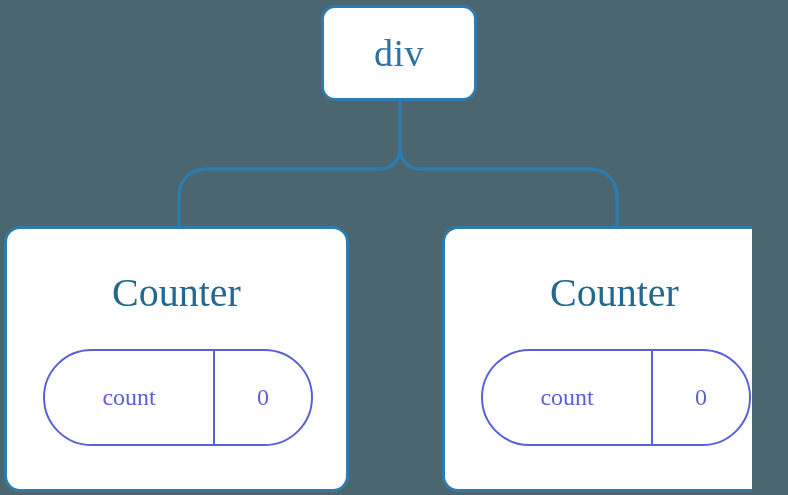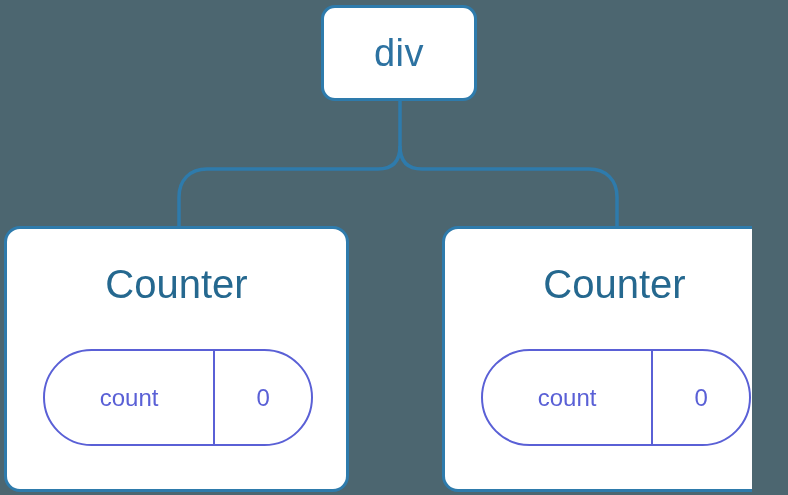--- a/index.html
+++ b/index.html
@@ -14,20 +14,21 @@
   body {
     background: var(--background);
     font-family: "Liberation Sans", sans-serif;
   }
   .stage {
     position: relative;
     width: 752px;
     height: 495px;
     background: var(--background);
     overflow: hidden;
+    font-family: Liberation Serif, serif;
   }
   .connector {
     position: absolute;
     left: 0;
     top: 0;
     pointer-events: none;
   }
   .connector path {
     fill: none;
     stroke: var(--line);
@@ -60,21 +61,21 @@
     height: 266px;
     background: var(--card-bg);
     border: 3.5px solid var(--line);
     border-radius: 16px;
     box-sizing: border-box;
   }
   .card-left  { left: 4px; }
   .card-right { left: 442px; }
   .card-title {
     position: absolute;
-    top: 33px;
+    top: 40px;
     left: 0;
     width: 100%;
     text-align: center;
     font-size: 40px;
     font-weight: 500;
     color: var(--counter-text);
   }
   .pill {
     position: absolute;
     left: 36px;

